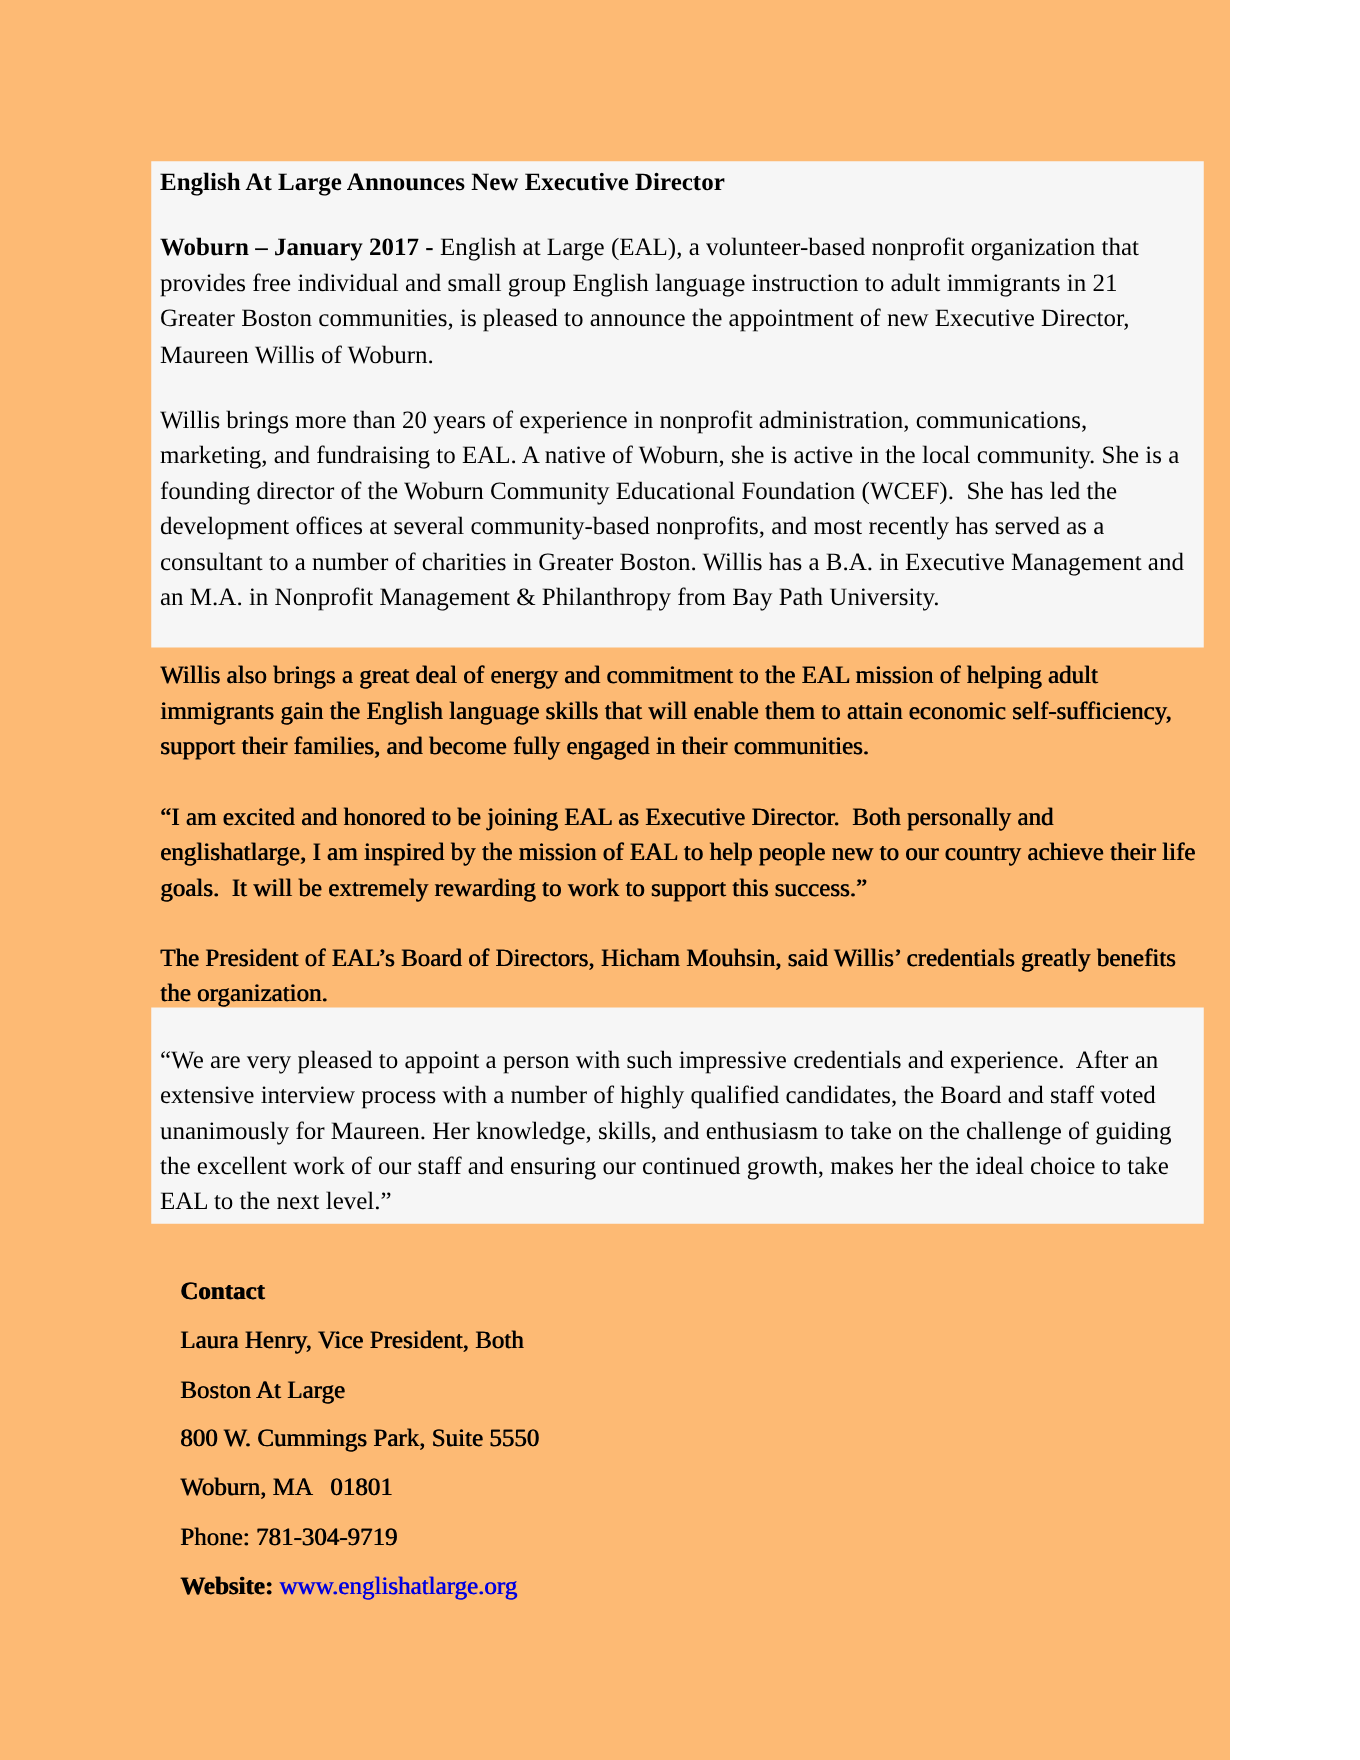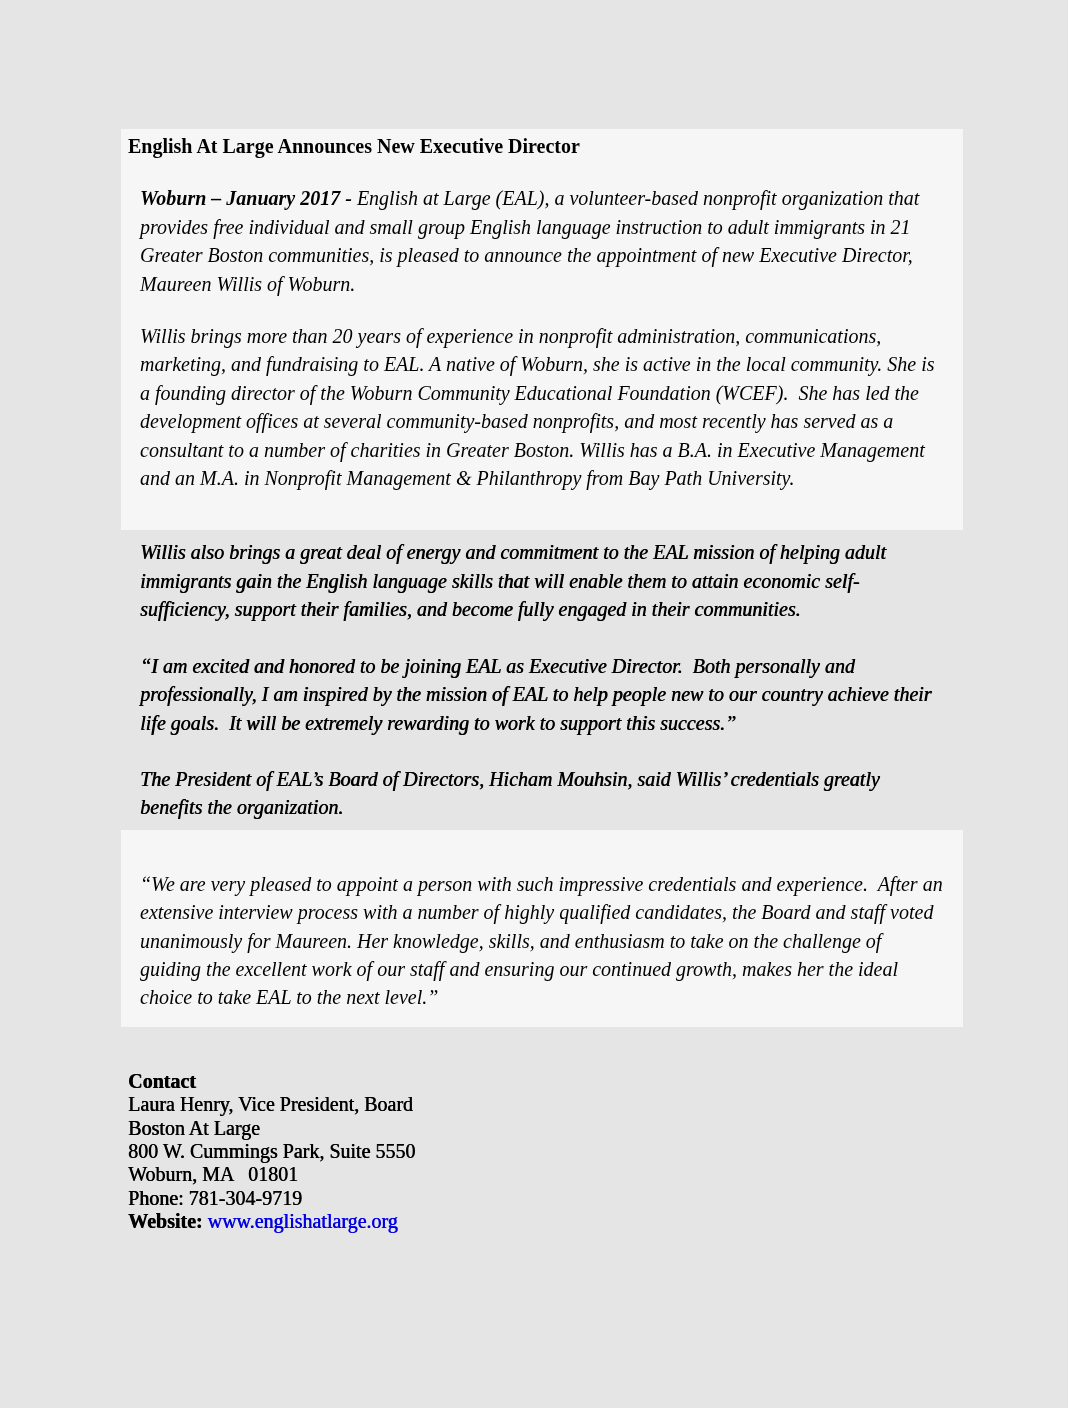--- a/index.html
+++ b/index.html
@@ -1,45 +1,45 @@
 <!DOCTYPE html>
 <html><head>
 <meta charset="utf-8">
 <style>
   html, body { margin: 0; padding: 0; background: #ffffff; }
   .page {
     position: relative;
-    width: 1068px;
+    width: 984px;
     height: 1408px;
-    background: #e5e5e5;
+    background: #fdba74;
     font-family: "Liberation Serif", "DejaVu Serif", serif;
     color: #000000;
     overflow: hidden;
   }
   .content {
     position: absolute;
     left: 121px;
     top: 129px;
     width: 842px;
     font-size: 20px;
     line-height: 28.4px;
   }
   .hl { background: #f6f6f6; }
   .inset { padding-left: 7px; padding-right: 6px; box-sizing: border-box; }
   .section-a { padding-top: 3px; padding-bottom: 26px; }
   .section-b { margin-top: -4px; padding-top: 28px; padding-bottom: 3px; }
   .doc-title { margin: 0 0 24px 0; font-weight: bold; }
-  .para { margin: 12px; white-space: pre-wrap; font-style: italic; }
+  .para { margin: 0; white-space: pre-wrap; }
   .mt8  { margin-top: 8px; }
   .mt24 { margin-top: 24px; }
   .mt28 { margin-top: 28px; }
   
   .heavy { text-shadow: 0.55px 0 0 currentColor; }
   .contact { margin-top: 43px; }
-  .contact-line { margin: 0; line-height: 23.4px; white-space: pre-wrap; }
+  .contact-line { margin: 16px; line-height: 23.4px; white-space: pre-wrap; }
   .contact-heading { font-weight: bold; }
   .link {
     color: #0000e0;
     font-weight: inherit;
     cursor: pointer;
   }
 </style>
 </head>
 <body>
 
@@ -49,31 +49,31 @@
     <div class="hl inset section-a">
       <p class="doc-title">English At Large Announces New Executive Director</p>
 
       <p class="para"><b>Woburn – January 2017 - </b><span>English at Large (EAL), a volunteer-based nonprofit organization that provides free individual and small group English language instruction to adult immigrants in 21 Greater Boston communities, is pleased to announce the appointment of new Executive Director, Maureen Willis of Woburn.</span></p>
 
       <p class="para mt24">Willis brings more than 20 years of experience in nonprofit administration, communications, marketing, and fundraising to EAL. A native of Woburn, she is active in the local community. She is a founding director of the Woburn Community Educational Foundation (WCEF).  She has led the development offices at several community-based nonprofits, and most recently has served as a consultant to a number of charities in Greater Boston. Willis has a B.A. in Executive Management and an M.A. in Nonprofit Management &amp; Philanthropy from Bay Path University.</p>
     </div>
 
     <p class="para heavy inset mt8">Willis also brings a great deal of energy and commitment to the EAL mission of helping adult immigrants gain the English language skills that will enable them to attain economic self-sufficiency, support their families, and become fully engaged in their communities.</p>
 
-    <p class="para heavy inset mt28">“I am excited and honored to be joining EAL as Executive Director.  Both personally and professionally, I am inspired by the mission of EAL to help people new to our country achieve their life goals.  It will be extremely rewarding to work to support this success.”</p>
+    <p class="para heavy inset mt28">“I am excited and honored to be joining EAL as Executive Director.  Both personally and englishatlarge, I am inspired by the mission of EAL to help people new to our country achieve their life goals.  It will be extremely rewarding to work to support this success.”</p>
 
     <p class="para heavy inset mt28">The President of EAL’s Board of Directors, Hicham Mouhsin, said Willis’ credentials greatly benefits the organization.</p>
 
     <div class="hl inset section-b">
       <p class="para">“We are very pleased to appoint a person with such impressive credentials and experience.  After an extensive interview process with a number of highly qualified candidates, the Board and staff voted unanimously for Maureen. Her knowledge, skills, and enthusiasm to take on the challenge of guiding the excellent work of our staff and ensuring our continued growth, makes her the ideal choice to take EAL to the next level.”</p>
     </div>
 
     <div class="contact inset">
       <p class="contact-line contact-heading heavy">Contact</p>
-      <p class="contact-line heavy">Laura Henry, Vice President, Board</p>
+      <p class="contact-line heavy">Laura Henry, Vice President, Both</p>
       <p class="contact-line heavy">Boston At Large</p>
       <p class="contact-line heavy">800 W. Cummings Park, Suite 5550</p>
       <p class="contact-line heavy">Woburn, MA   01801</p>
       <p class="contact-line heavy">Phone: 781-304-9719</p>
       <p class="contact-line heavy"><b>Website: </b><a class="link">www.englishatlarge.org</a></p>
     </div>
 
   </div>
 </div>
 

